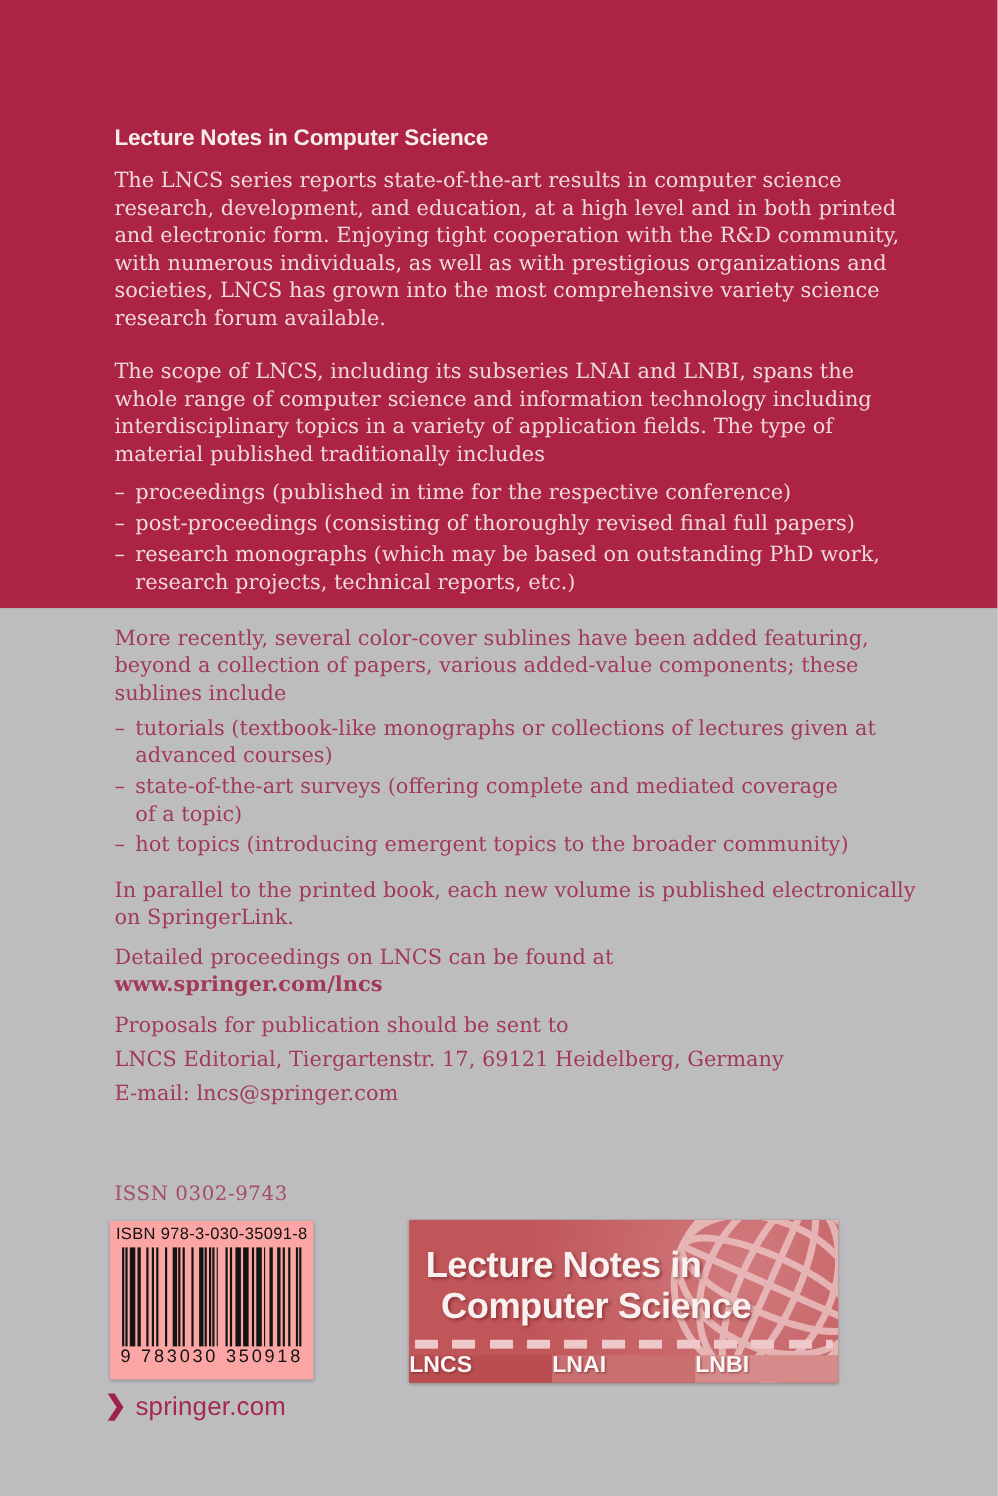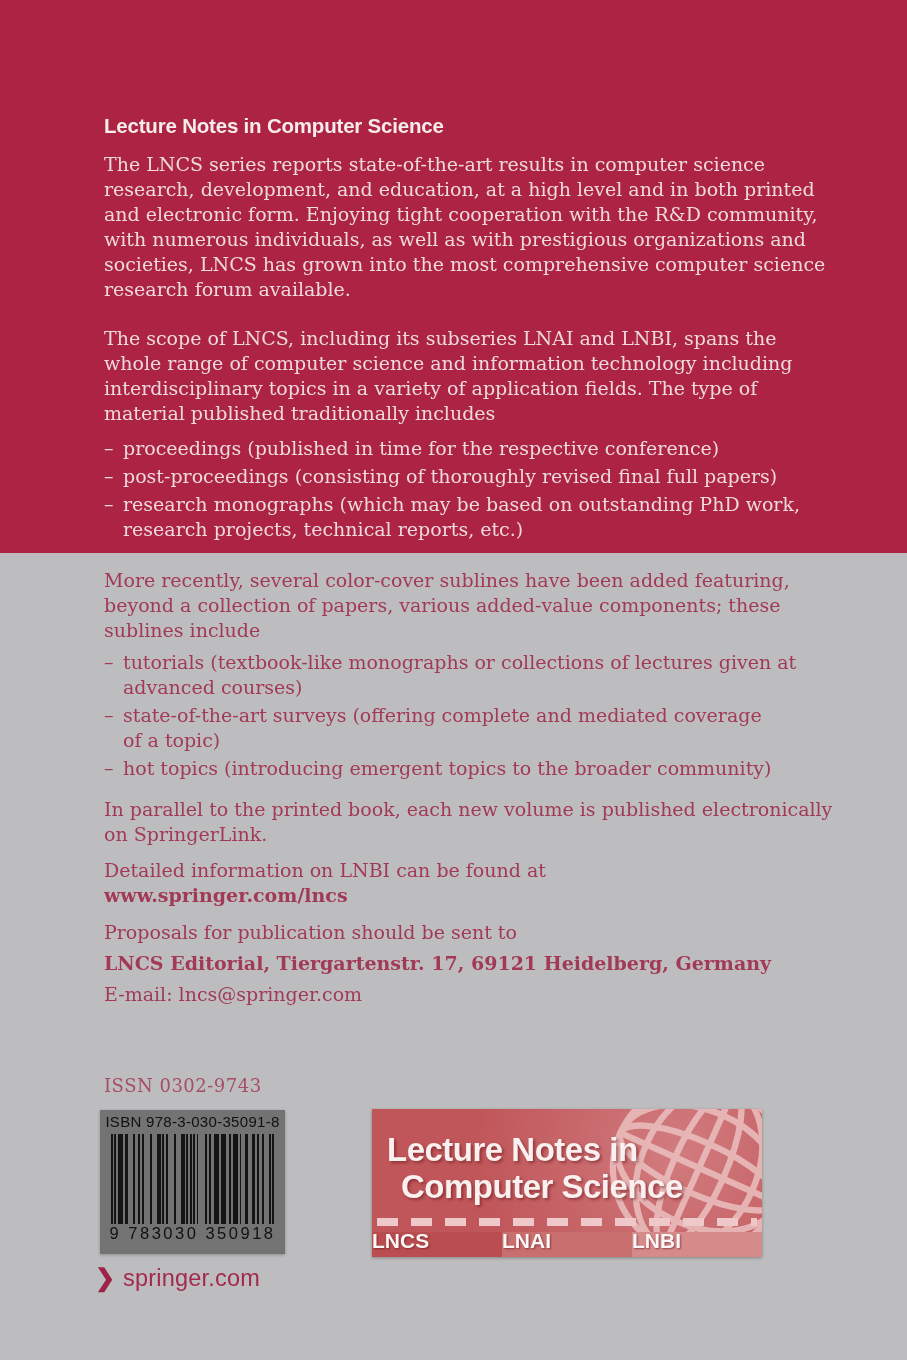--- a/index.html
+++ b/index.html
@@ -20,21 +20,21 @@
   
   .gray-text{color:#a23a56;font-size:19px;line-height:25px;}
   .bold{font-weight:bold;}
 
   .bullet{position:relative;padding-left:19px;margin-bottom:3px;}
   .dash{position:absolute;left:0;top:0;}
 
   .issn{top:1075px;font-size:18px;color:#a54e66;letter-spacing:0.5px;}
 
   
-  .barcode-box{left:100px;top:1110px;width:185px;height:144px;background:#737373;
+  .barcode-box{left:100px;top:1110px;width:185px;height:144px;background:#fca5a5;
                box-shadow:0 1px 3px rgba(0,0,0,.25);}
   .isbn-label{position:absolute;left:0;top:3px;width:100%;text-align:center;
               font-family:"Liberation Sans",sans-serif;font-size:15px;color:#111;
               letter-spacing:0.3px;white-space:nowrap;}
   .bars{position:absolute;left:11px;top:24px;width:163px;height:90px;}
   .bars div{position:absolute;top:0;height:100%;background:#141414;}
   .barcode-digits{position:absolute;left:0;top:114px;width:100%;text-align:center;
               font-family:"Liberation Sans",sans-serif;font-size:16.5px;color:#111;
               letter-spacing:2.5px;white-space:nowrap;}
 
@@ -70,21 +70,21 @@
   <div class="red-band"></div>
   <div class="gray-band"></div>
 
   <div class="abs col title">Lecture Notes in Computer Science</div>
 
   <div class="abs col red-text" style="top:152px;">
     <div class="line">The LNCS series reports state-of-the-art results in computer science</div>
     <div class="line">research, development, and education, at a high level and in both printed</div>
     <div class="line">and electronic form. Enjoying tight cooperation with the R&amp;D community,</div>
     <div class="line">with numerous individuals, as well as with prestigious organizations and</div>
-    <div class="line">societies, LNCS has grown into the most comprehensive computer science</div>
+    <div class="line">societies, LNCS has grown into the most comprehensive variety science</div>
     <div class="line">research forum available.</div>
   </div>
 
   <div class="abs col red-text" style="top:326px;">
     <div class="line">The scope of LNCS, including its subseries LNAI and LNBI, spans the</div>
     <div class="line">whole range of computer science and information technology including</div>
     <div class="line">interdisciplinary topics in a variety of application fields. The type of</div>
     <div class="line">material published traditionally includes</div>
   </div>
 
@@ -126,28 +126,28 @@
       <div class="line">hot topics (introducing emergent topics to the broader community)</div>
     </div>
   </div>
 
   <div class="abs col gray-text" style="top:797px;">
     <div class="line">In parallel to the printed book, each new volume is published electronically</div>
     <div class="line">on SpringerLink.</div>
   </div>
 
   <div class="abs col gray-text" style="top:858px;">
-    <div class="line">Detailed information on LNBI can be found at</div>
+    <div class="line">Detailed proceedings on LNCS can be found at</div>
     <div class="line bold">www.springer.com/lncs</div>
   </div>
 
   <div class="abs col gray-text" style="top:920px;">
     <div class="line">Proposals for publication should be sent to</div>
   </div>
-  <div class="abs col gray-text" style="top:951px;font-weight:bold;">
+  <div class="abs col gray-text" style="top:951px;">
     <div class="line">LNCS Editorial, Tiergartenstr. 17, 69121 Heidelberg, Germany</div>
   </div>
   <div class="abs col gray-text" style="top:982px;">
     <div class="line">E-mail: lncs@springer.com</div>
   </div>
 
   <div class="abs col issn">ISSN 0302-9743</div>
 
   <div class="abs barcode-box">
     <div class="isbn-label">ISBN 978-3-030-35091-8</div>

